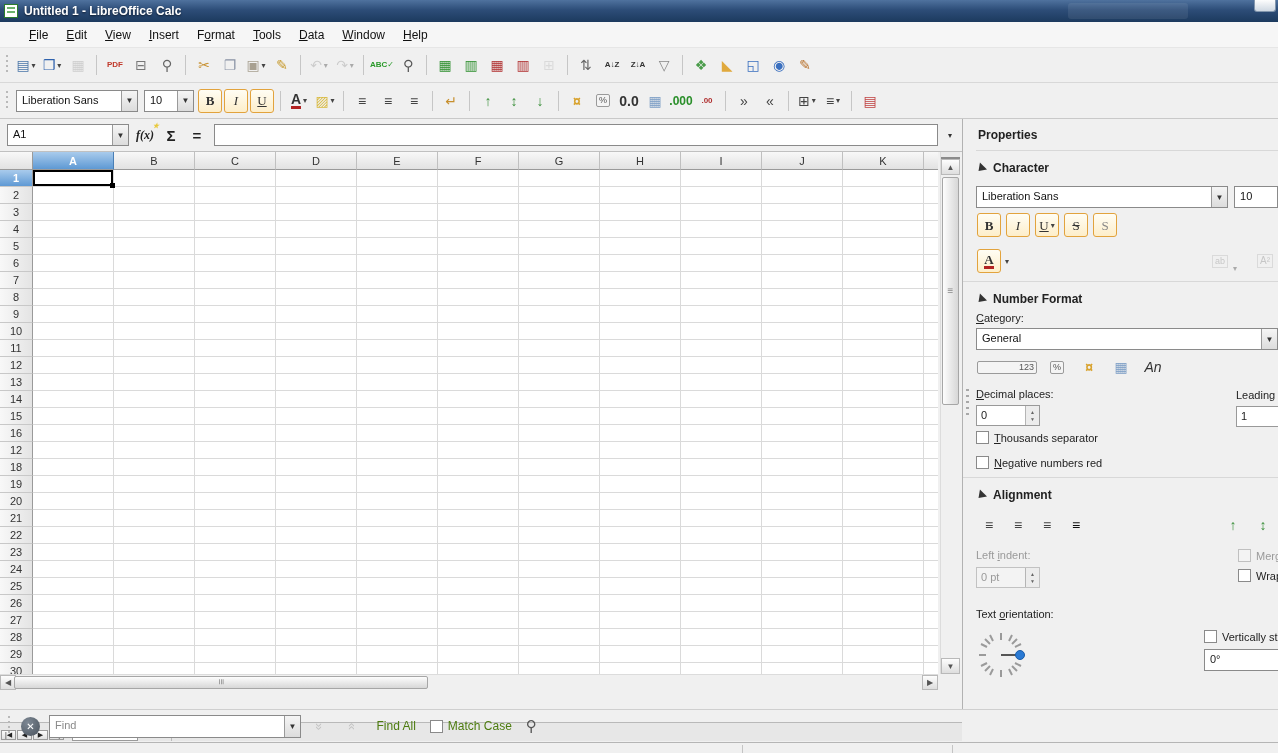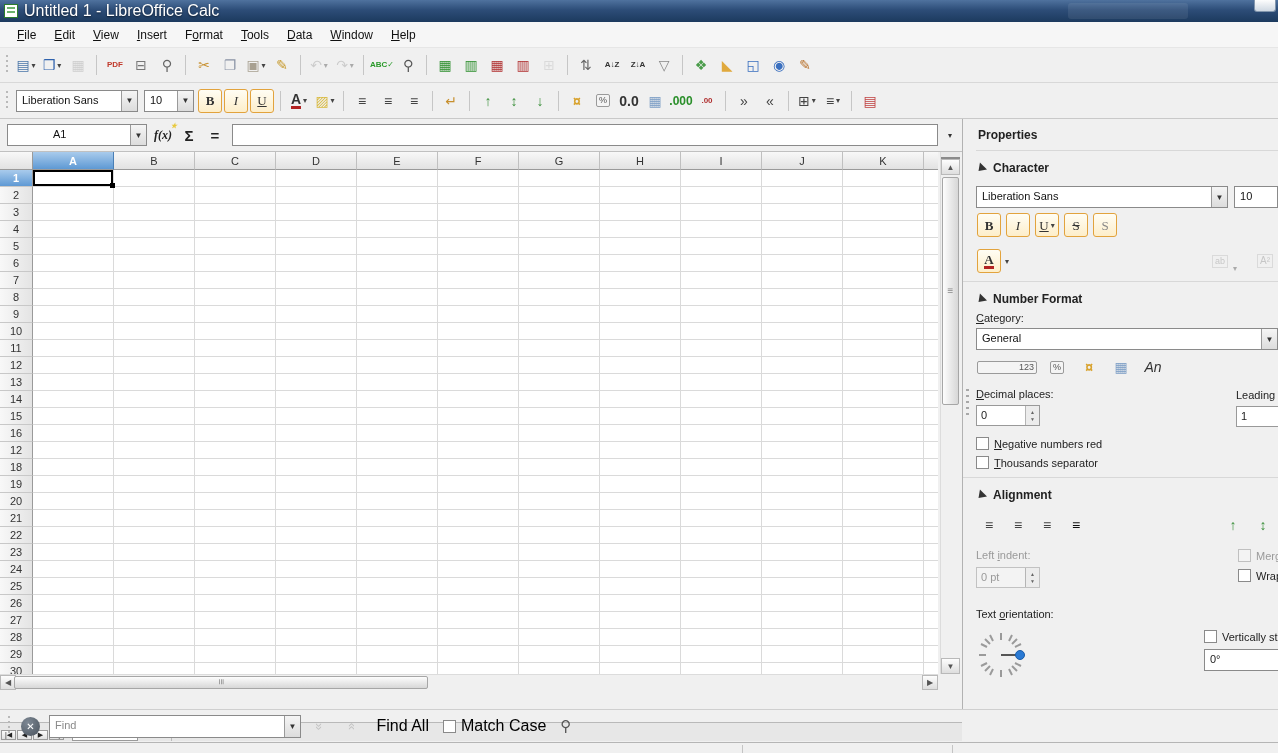--- a/index.html
+++ b/index.html
@@ -4,26 +4,26 @@
 <style>
   * { box-sizing: border-box; margin: 0; padding: 0; }
   html,body { width:1278px; height:753px; overflow:hidden; }
   body { font-family:"Liberation Sans","DejaVu Sans",sans-serif; background:#f0f0f0; font-size:12px; color:#222; }
 
   
   .titlebar { height:22px; background:linear-gradient(180deg,#4f729e 0%,#2d4d78 45%,#1c3a5e 100%); display:flex; align-items:center; color:#fff; position:relative; }
   .titlebar .appicon { width:14px; height:14px; margin:0 6px 0 4px; background:#fff; border:1px solid #2c7d2c; position:relative; }
   .titlebar .appicon::after { content:""; position:absolute; left:2px; top:2px; right:2px; bottom:2px;
     background:repeating-linear-gradient(180deg,#6db36d 0 2px,#fff 2px 4px); }
-  .titlebar .title { font-size:16px; text-shadow:0 1px 2px rgba(0,0,0,.6); }
+  .titlebar .title { font-size:12px; text-shadow:0 1px 2px rgba(0,0,0,.6);font-weight:bold; }
   .titlebar .ghost { position:absolute; right:90px; top:3px; width:120px; height:16px; background:rgba(255,255,255,.08); border-radius:3px; }
   .titlebar .wbtn { position:absolute; right:2px; top:0; width:22px; height:12px; background:linear-gradient(180deg,#fdfdfd,#cfd8e2); border:1px solid #8296ad; border-top:none; border-radius:0 0 3px 3px; }
 
   
-  .menubar { height:26px; background:#f6f6f6; display:flex; align-items:center; border-bottom:1px solid #e6e6e6; padding-left:8px; }
+  .menubar { height:26px; background:#f6f6f6; display:flex; align-items:center; border-bottom:1px solid #e6e6e6; padding-left:20px; }
   .menu-item { padding:4px 9px; color:#111; cursor:default; }
 
   
   .toolbar { background:#f0f0f0; display:flex; align-items:center; border-bottom:1px solid #d8d8d8; padding-left:2px; }
   .toolbar.t1 { height:35px; }
   .toolbar.t2 { height:36px; border-bottom:1px solid #c9c9c9; }
   .grip { width:5px; height:20px; margin:0 4px 0 2px;
     background:repeating-linear-gradient(180deg,#b9b9b9 0 2px,transparent 2px 5px); background-size:2px 100%; background-repeat:no-repeat; background-position:center; }
   .tsep { width:1px; height:20px; background:#c6c6c6; margin:0 5px; display:inline-block; }
   .tbtn { min-width:24px; height:24px; display:inline-flex; align-items:center; justify-content:center; margin:0 1px; border-radius:3px; cursor:default; }
@@ -33,21 +33,21 @@
   .tbtn.boxed { border:1px solid #e2a33d; background:linear-gradient(180deg,#fffdf4,#fdeeca); width:24px; }
   .tbtn.boxed .glyph { font-family:"Liberation Serif","DejaVu Serif",serif; font-size:13px; }
   .tbtn.box2 .glyph { border:1px solid #9a9a9a; background:#f4f4f4; border-radius:2px; padding:1px 2px; font-size:9px; }
 
   .combo { display:flex; align-items:stretch; background:#fff; border:1px solid #8a8a8a; height:22px; margin:0 3px; }
   .combo .val { padding:3px 5px; font-size:11px; color:#111; flex:1; overflow:hidden; white-space:nowrap; }
   .combo .cdd { width:16px; background:linear-gradient(180deg,#f5f5f5,#dcdcdc); border-left:1px solid #9a9a9a; display:flex; align-items:center; justify-content:center; font-size:8px; color:#333; }
 
   
   .formula-bar { width:962px; height:33px; background:#f0f0f0; border-bottom:1px solid #c0c0c0; display:flex; align-items:center; padding:0 4px; }
-  .namebox { width:140px;padding-left:40px; }
+  .namebox { width:122px; }
   .fbtn { width:26px; height:24px; display:inline-flex; align-items:center; justify-content:center; font-size:15px; color:#222; }
   .fbtn.fx { font-style:italic; font-weight:bold; font-size:12px; font-family:"Liberation Serif","DejaVu Serif",serif; position:relative; }
   .fbtn.fx::after { content:"★"; position:absolute; top:-1px; right:-1px; font-size:7px; color:#e8c93d; }
   .inputline { flex:1; height:22px; background:#fff; border:1px solid #8a8a8a; margin:0 4px; font-size:11px; padding:3px 5px; }
   .expand { width:16px; height:20px; display:flex; align-items:center; justify-content:center; font-size:8px; color:#333; }
 
   
   .content-row { display:flex; height:590px; }
   .doc-col { width:962px; }
   .grid-zone { display:flex; height:522px; background:#f0f0f0; }
@@ -86,21 +86,21 @@
   .add-sheet { width:34px; display:flex; align-items:center; justify-content:center; color:#3fae3f; font-weight:bold; font-size:14px; border-right:1px solid #bbb; }
 
   
   .find-bar { height:33px; background:#f0f0f0; border-top:1px solid #cfcfcf; display:flex; align-items:center; padding-left:4px; }
   .find-close { width:19px; height:19px; border-radius:50%; background:radial-gradient(circle at 35% 30%,#7d8894,#49525c); color:#fff; display:flex; align-items:center; justify-content:center; font-size:10px; margin:0 6px; }
   .find-input { width:252px; height:23px; }
   .find-input .val { color:#8a8a8a; }
   .chev { font-size:13px; color:#c2c2c2; margin:0 12px; display:inline-block; }
   .chev.down { transform:rotate(90deg); }
   .chev.up { transform:rotate(-90deg); }
-  .find-label { font-size:16px; color:#000000; margin:0 10px;text-align:center; }
+  .find-label { font-size:12px; color:#4d7c0f; margin:0 10px;text-align:center; }
   .checkbox { width:13px; height:13px; background:#fff; border:1px solid #8a8a8a; display:inline-block; vertical-align:-2px; margin-right:5px; }
   .checkbox.dis { border-color:#c0c0c0; background:#f3f3f3; }
   .find-mag { font-size:15px; color:#555; margin-left:14px; }
 
   
   .status-bar { height:11px; background:#f0f0f0; border-top:1px solid #b5b5b5; position:relative; }
   .status-div { position:absolute; top:2px; width:1px; height:9px; background:#c4c4c4; }
 
   
   .sidebar { width:316px; background:#f0f0f0; border-left:1px solid #b2b2b2; overflow:hidden; position:relative; padding-left:13px; }
@@ -939,27 +939,27 @@
           <span class="arrows">▲<br>▼</span>
         </div>
       </span>
       <span class="abs" style="left:260px;top:0;width:120px;">
         <div class="sb-label" style="white-space:nowrap;">Leading eroes:</div>
         <div class="spin" style="margin-top:5px;width:90px;">
           <span class="sval">1</span>
         </div>
       </span>
     </div>
+    <div class="cbx-row">
+      <span class="checkbox"></span>
+      <span><u>T</u>housands separator</span>
+    </div>
     <div class="cbx-row" style="margin-top:12px;">
       <span class="checkbox"></span>
       <span><u>N</u>egative numbers red</span>
-    </div>
-    <div class="cbx-row">
-      <span class="checkbox"></span>
-      <span><u>T</u>housands separator</span>
     </div>
     <div class="sb-sep"></div>
 
     <div class="sb-sec-hdr">
       <span class="tri"></span>
       <span>Alignment</span>
     </div>
     <div class="sb-row">
       <span style="display:flex;gap:3px;">
           <span class="tbtn">

